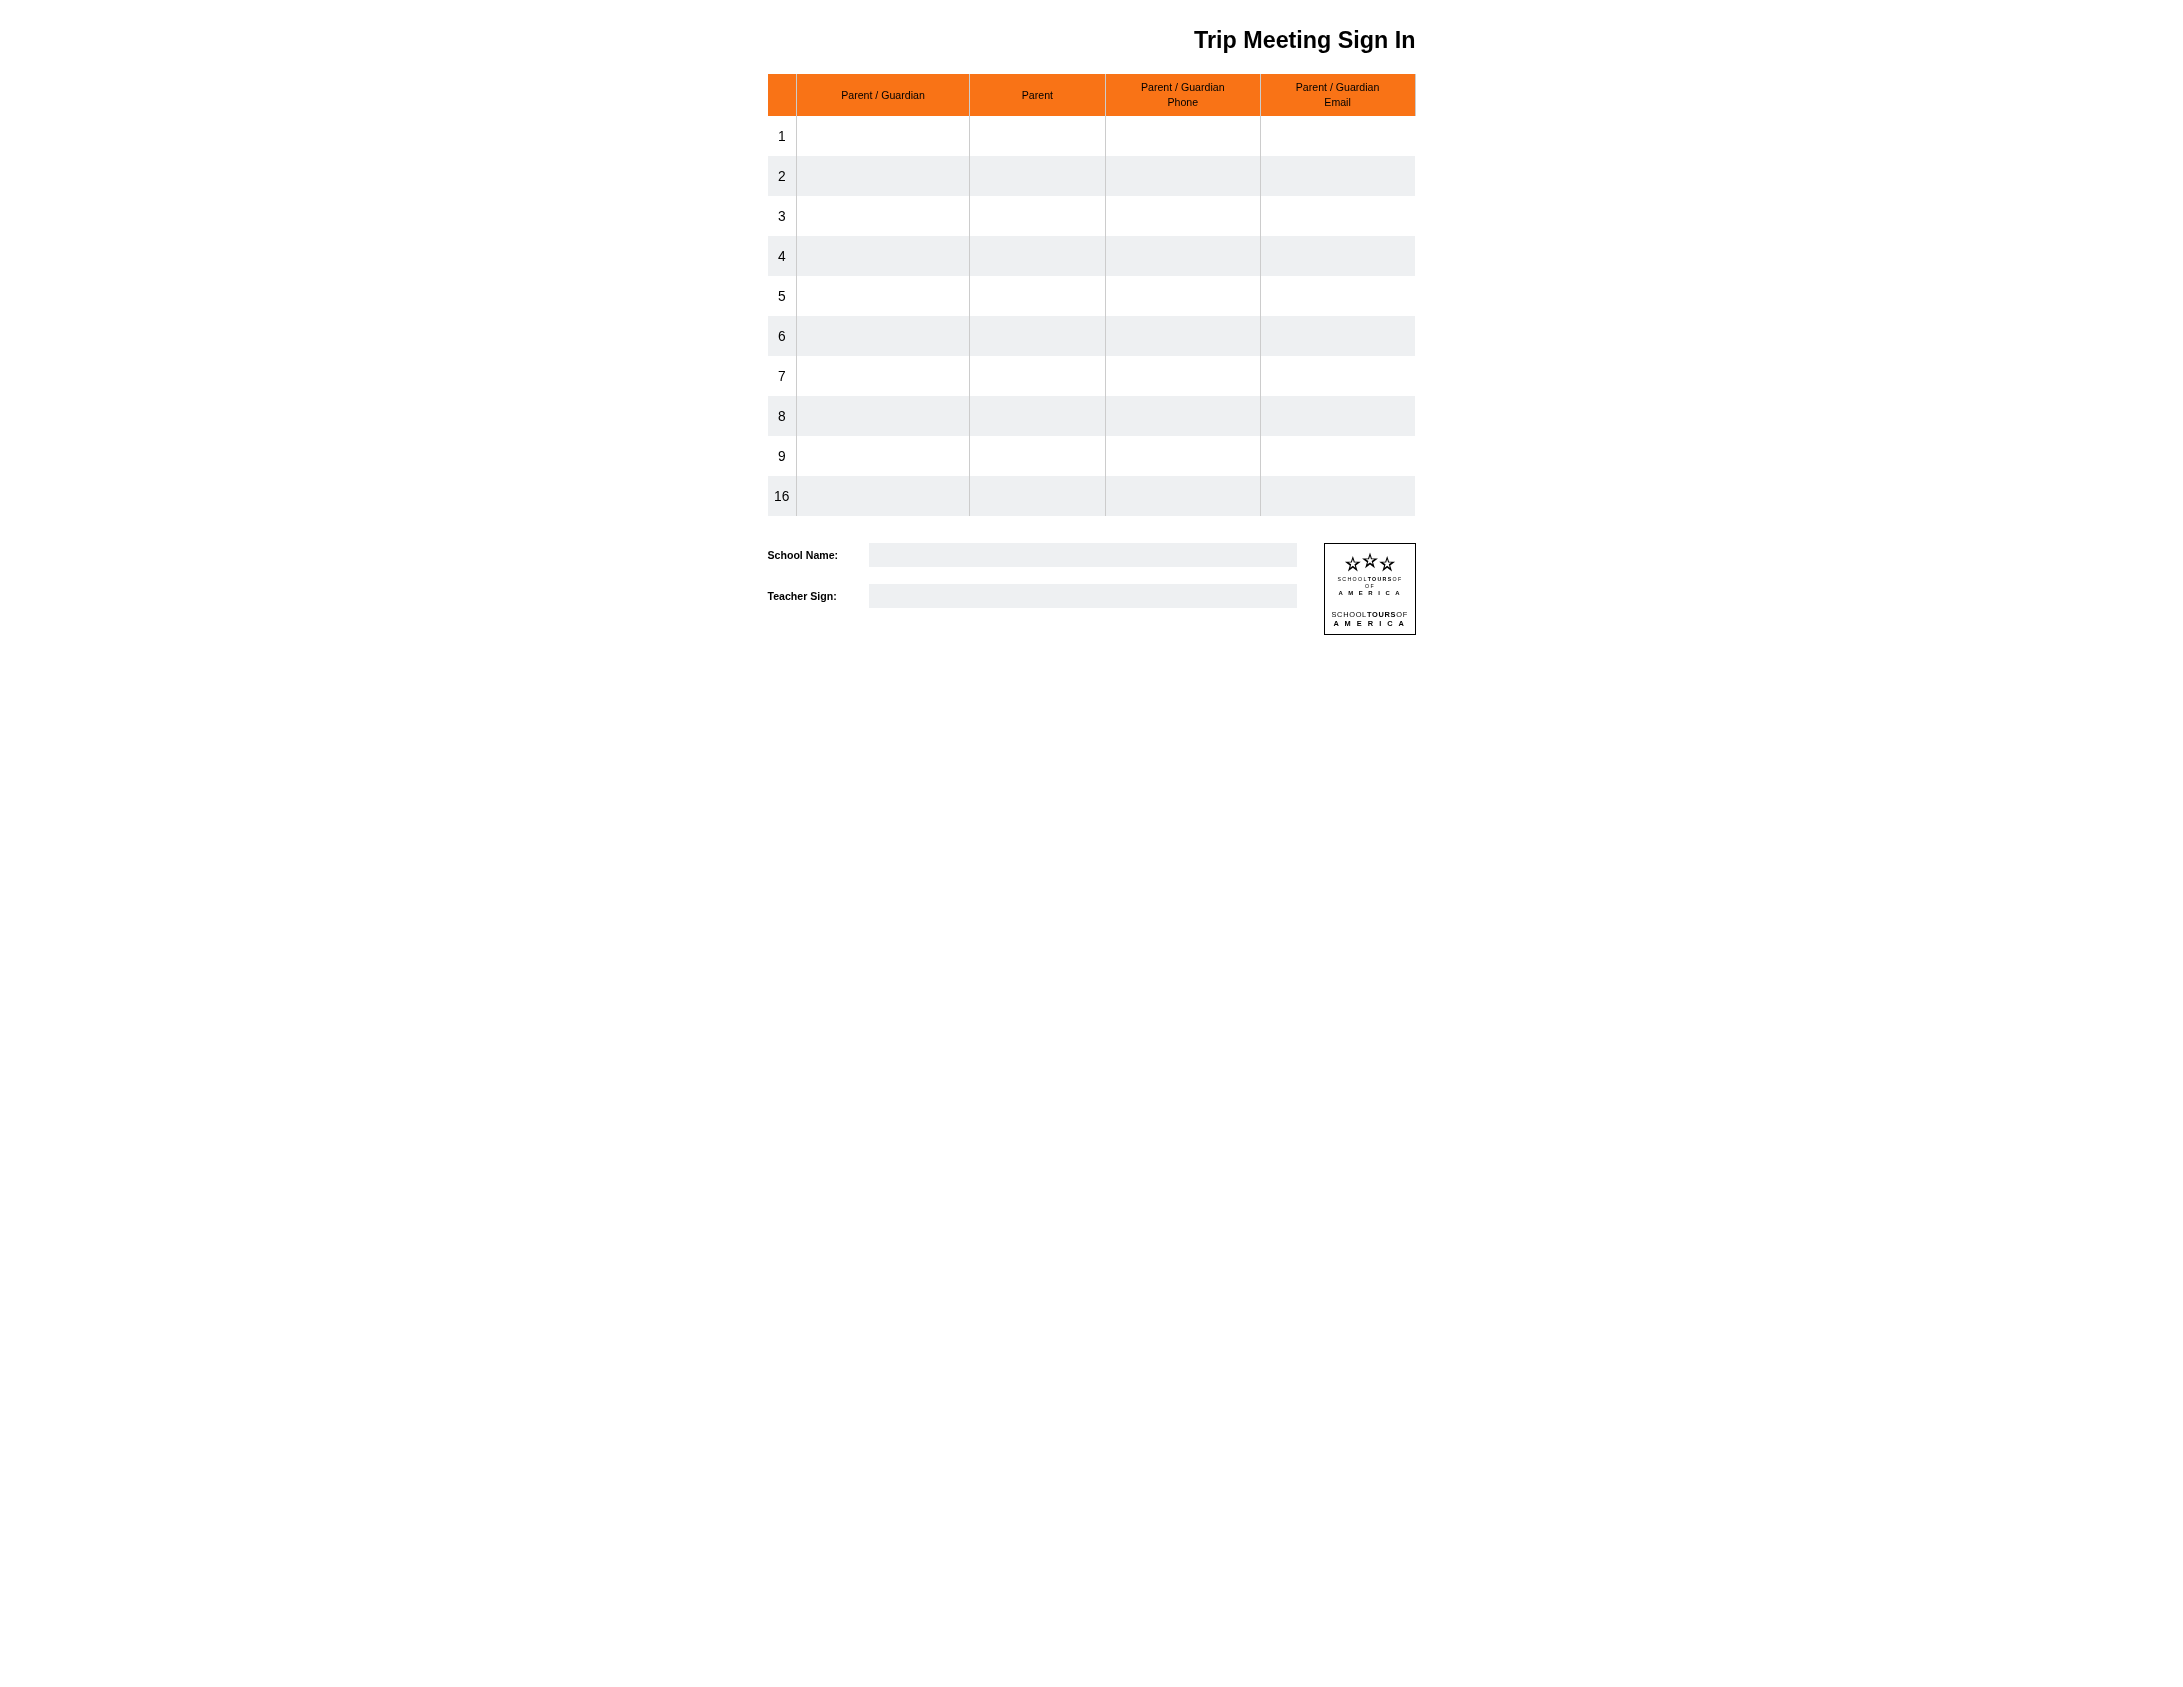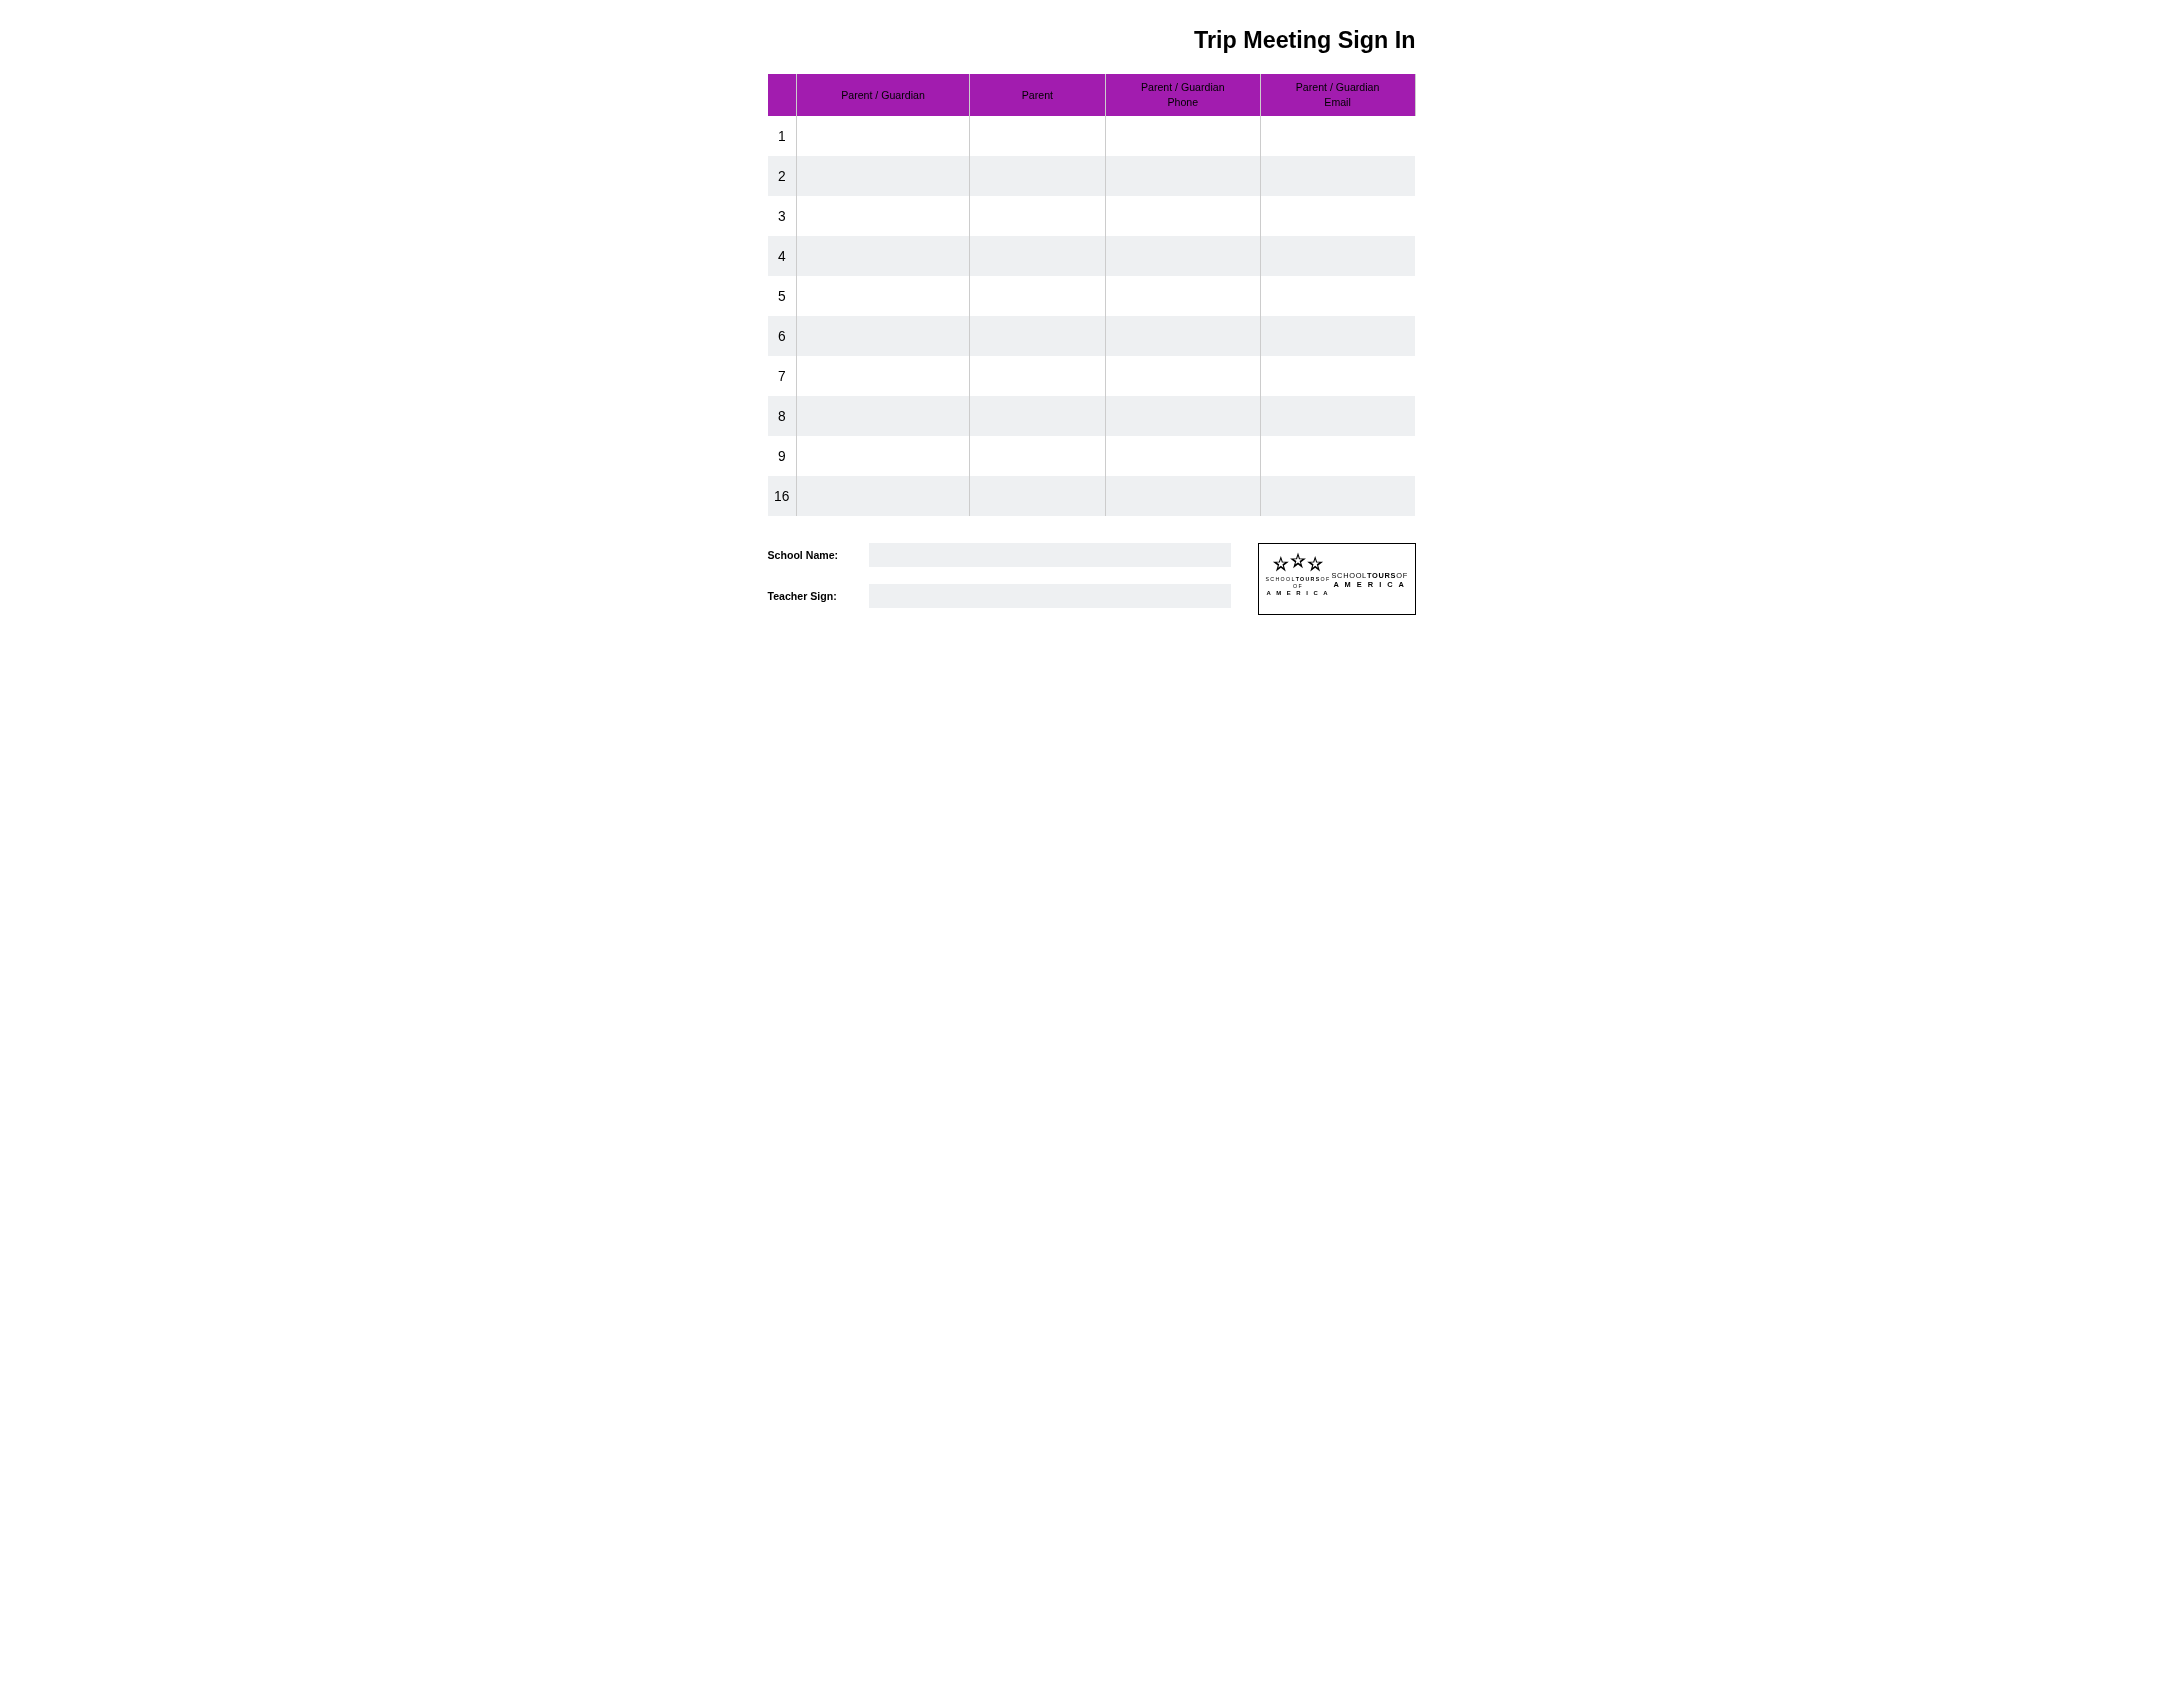--- a/index.html
+++ b/index.html
@@ -69,21 +69,21 @@
 
     .sign-in-table tr.odd-row {
       background: #ffffff;
     }
 
     .sign-in-table tr.even-row {
       background: #eef0f2;
     }
 
     .sign-in-table thead tr {
-      background: #a21caf;
+      background: #f97316;
     }
 
     .sign-in-table thead th {
       border-bottom: none;
     }
 
     
     .sign-in-table td.divider {
       border-left: 0.7px solid #ccc;
     }
@@ -125,21 +125,21 @@
       flex: 1;
       height: 24px;
       background: #eef0f2;
       border: none;
     }
 
     .logo-wrapper {
       border: 1.3px solid #000;
       padding: 5.3px 6.6px;
       display: flex;
-      flex-direction: row;
+      flex-direction: column;
       align-items: center;
     }
 
     
     .logo-svg {
       width: 66px;
       height: 60px;
     }
   </style>
 </head>

